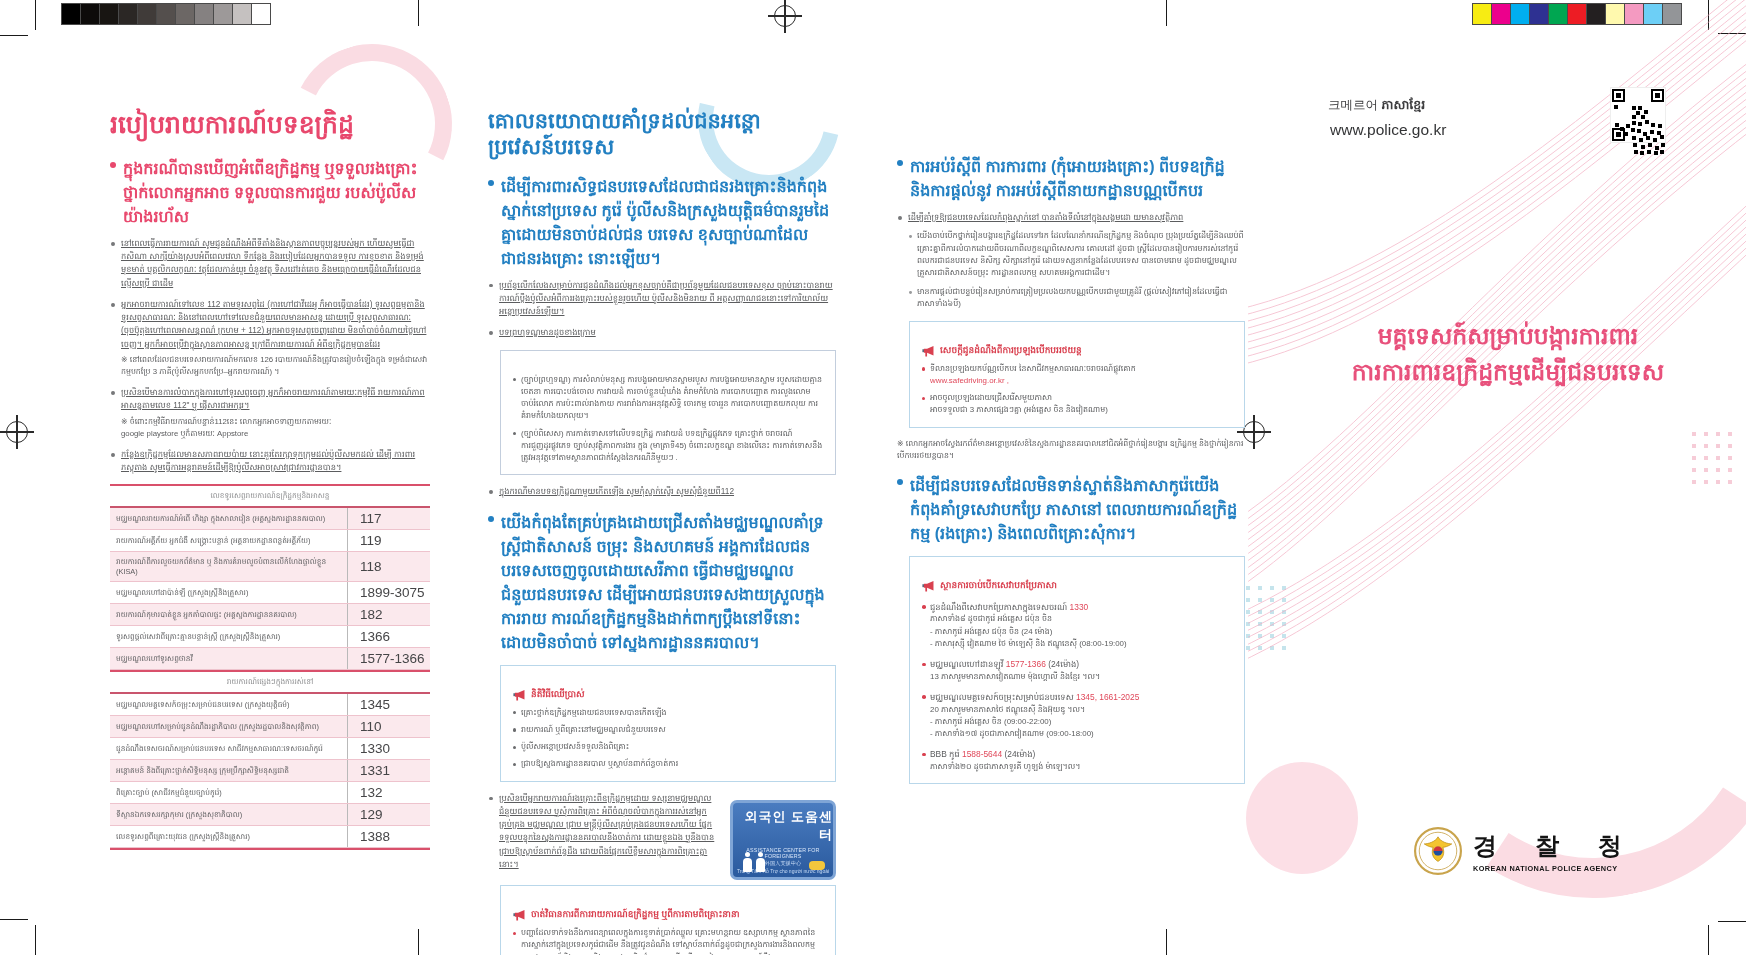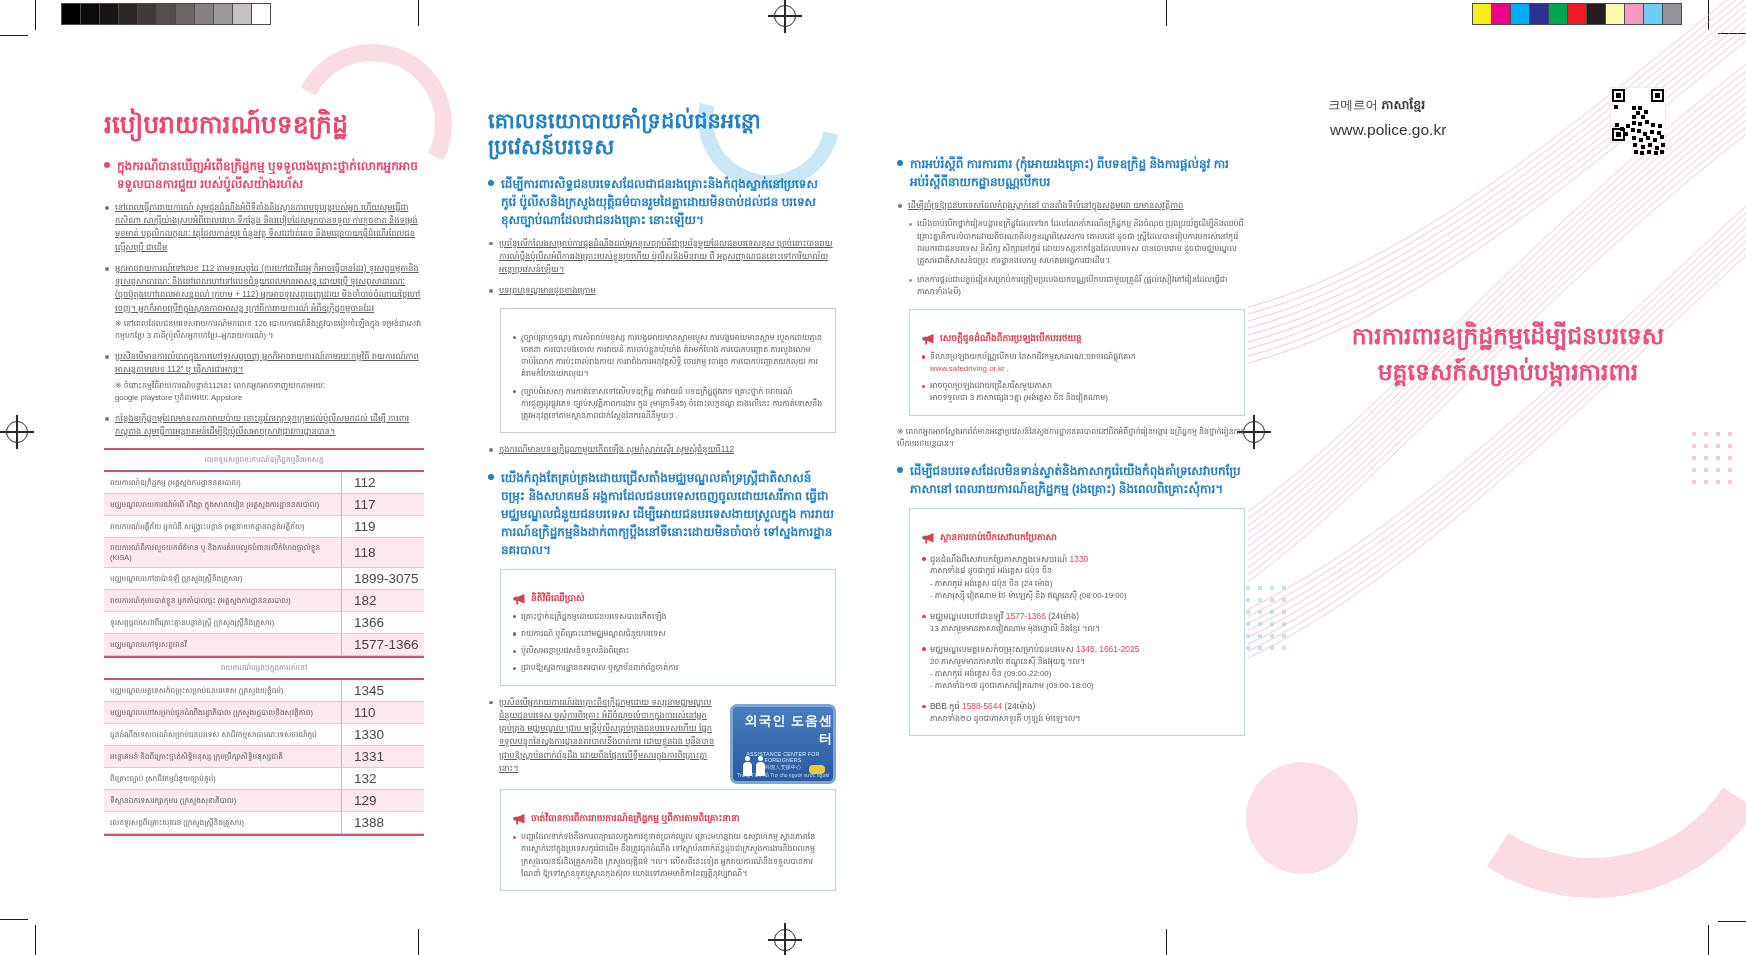--- a/index.html
+++ b/index.html
@@ -15,21 +15,21 @@
   .reg::after{content:"";position:absolute;top:50%;left:-7px;right:-7px;height:1.2px;margin-top:-.6px;background:#2a2a2a;}
   
   .cres{position:absolute;border-radius:50%;}
   .tri{position:absolute;width:0;height:0;border-left:9px solid transparent;border-right:9px solid transparent;border-top:13px solid #8ccfe5;}
   .dots{position:absolute;display:grid;gap:8px;}
   .dots i{width:4px;height:4px;display:block;}
   
   .panel{position:absolute;top:0;}
   .h-pink{color:#e8486d;font-weight:bold;font-size:25px;line-height:1.15;}
   .h-blue{color:#2380c2;font-weight:bold;font-size:21px;line-height:1.25;}
-  .lead{position:relative;padding-left:13px;font-weight:bold;font-size:12px;line-height:1.5;}
+  .lead{position:relative;padding-left:13px;font-weight:bold;font-size:16px;line-height:1.5;}
   .lead.pink{color:#e8486d;}
   .lead.blue{color:#2380c2;}
   .lead::before{content:"";position:absolute;left:0;top:5px;width:6px;height:6px;border-radius:50%;}
   .lead.pink::before{background:#e8486d;}
   .lead.blue::before{background:#2380c2;}
   .bul{position:relative;padding-left:11px;font-size:8.3px;line-height:1.6;color:#5b5c5e;margin-top:8px;text-decoration:underline;}
   .bul::before{content:"";position:absolute;left:1px;top:5px;width:3.8px;height:3.8px;border-radius:50%;background:#77787a;}
   .sub{position:relative;padding-left:9px;font-size:8px;line-height:1.55;color:#5b5c5e;margin-top:6px;}
   .sub::before{content:"";position:absolute;left:1px;top:5px;width:2.8px;height:2.8px;border-radius:50%;background:#9a9b9d;}
   .note{font-size:7.8px;line-height:1.55;color:#5b5c5e;padding-left:11px;margin-top:3px;}
@@ -220,38 +220,34 @@
         <use href="#wv2" transform="translate(0,7)"></use>
         <use href="#wv2" transform="translate(0,14)"></use>
       <use href="#wv2" transform="translate(0,21)"></use>
         <use href="#wv2" transform="translate(0,28)"></use>
         <use href="#wv2" transform="translate(0,35)"></use>
       <use href="#wv2" transform="translate(0,42)"></use>
         <use href="#wv2" transform="translate(0,49)"></use>
     </g>
   </svg>
 
-  <div class="panel" style="left:104px;width:320px">
+  <div class="panel" style="left:110px;width:320px">
     <div class="h-pink" style="margin-top:110px">របៀបរាយការណ៍បទឧក្រិដ្ឋ</div>
     <div class="lead pink" style="margin-top:18px">ក្នុងករណីបានឃើញអំពើឧក្រិដ្ឋកម្ម ឬទទួលរងគ្រោះថ្នាក់លោកអ្នកអាច ទទួលបានការជួយ របស់ប៉ូលីសយ៉ាងរហ័ស</div>
     <div class="bul">នៅពេលធ្វើការរាយការណ៍ សូមជូនដំណឹងអំពីទីតាំងនិងស្ថានភាពបច្ចុប្បន្នរបស់អ្នក ហើយសូមធ្វើជាកសិណា សាក្សីយ៉ាងស្របអំពីពេលវេលា ទីកន្លែង និងរបៀបដែលអ្នកបានទទួល ការខូចខាត និងទម្រង់មុខមាត់ បុគ្គលិកលក្ខណៈ វត្ថុដែលកាន់យួរ ចំនួនវត្ថុ ទិសដៅរត់គេច និងមធ្យោបាយធ្វើដំណើរដែលជនល្មើសប្រើ ជាដើម</div>
     <div class="bul">អ្នកអាចរាយការណ៍ទៅលេខ 112 តាមទូរសព្ទដៃ (ការហៅជាវីដេអូ ក៏អាចធ្វើបានដែរ) ទូរសព្ទធម្មតានិងទូរសព្ទសាធារណៈ និងនៅពេលហៅទៅលេខជំនួយពេលមានអាសន្ន ដោយប្រើ ទូរសព្ទសាធារណៈ (ចុចប៊ូតុងហៅពេលអាសន្នពណ៌ ក្រហម + 112) អ្នកអាចទូរសព្ទចេញដោយ មិនចាំបាច់ចំណាយថ្លៃហៅចេញ។ អ្នកក៏អាចប្រើវាក្នុងស្ថានភាពអាសន្ន ក្រៅពីការរាយការណ៍ អំពីឧក្រិដ្ឋកម្មបានដែរ</div>
     <div class="note">※ នៅពេលដែលជនបរទេសរាយការណ៍មកលេខ 126 របាយការណ៍នឹងត្រូវបានរៀបចំឡើងក្នុង ទម្រង់ជាសេវាកម្មបកប្រែ 3 ភាគី(ប៉ូលីសអ្នកបកប្រែ–អ្នករាយការណ៍) ។</div>
     <div class="bul">ប្រសិនបើមានការលំបាកក្នុងការហៅទូរសព្ទចេញ អ្នកក៏អាចរាយការណ៍តាមរយៈកម្មវិធី រាយការណ៍ភាពអាសន្នតាមលេខ 112" ឬ ផ្ញើសារជាអក្សរ។</div>
     <div class="note">※ ចំពោះកម្មវិធីរាយការណ៍បន្ទាន់112នេះ លោកអ្នកអាចទាញយកតាមរយៈ</div>
     <div class="note" style="margin-top:0">google playstore ឬក៏តាមរយៈ Appstore</div>
     <div class="bul">កន្លែងឧក្រិដ្ឋកម្មដែលមានសភាពរាយប៉ាយ នោះគួរតែរក្សាទុកក្រុមដល់ប៉ូលីសមកដល់ ដើម្បី ការពារភស្តុតាង សូមធ្វើការអន្តរាគមន៍ដើម្បីឱ្យប៉ូលីសអាចស្រាវជ្រាវការដ្ឋានបាន។</div>
 
 
     <div class="ptable">
       <div class="thead">លេខទូរសេព្ទរាយការណ៍ឧក្រិដ្ឋកម្មនិងអាសន្ន</div>
-      <div class="trow">
-          <div class="tlabel">រាយការណ៍ឧក្រិដ្ឋកម្ម (អគ្គស្នងការដ្ឋាននគរបាល)</div>
-          <div class="tnum">112</div>
-        </div>
       <div class="trow alt">
           <div class="tlabel">មជ្ឈមណ្ឌលរាយការណ៍អំពើ ហិង្សា ក្នុងសាលារៀន (អគ្គស្នងការដ្ឋាននគរបាល)</div>
           <div class="tnum">117</div>
         </div>
       <div class="trow">
           <div class="tlabel">រាយការណ៍អគ្គីភ័យ អ្នកជំងឺ សង្គ្រោះបន្ទាន់ (អគ្គនាយកដ្ឋានពន្លត់អគ្គីភ័យ)</div>
           <div class="tnum">119</div>
         </div>
       <div class="trow alt" style="min-height:29px">
           <div class="tlabel">រាយការណ៍ពីការលួចយកព័ត៌មាន ឬ និងការគំរាមលួចបំពានលើកំហែងផ្ទាល់ខ្លួន (KISA)</div>
@@ -417,18 +413,32 @@
   <div class="siteurl">www.police.go.kr</div>
 
   <div class="qr">
     <span class="f" style="left:1px;top:1px"></span>
     <span class="f" style="right:1px;top:1px"></span>
     <span class="f" style="left:1px;bottom:1px"></span>
     <span class="m" style="left:3px;top:17px"></span>
   </div>
 
   <div class="cover-title">
+    <div>មគ្គទេសក៍សម្រាប់បង្ការការពារ</div>
     <div>ការការពារឧក្រិដ្ឋកម្មដើម្បីជនបរទេស</div>
-    <div>មគ្គទេសក៍សម្រាប់បង្ការការពារ</div>
-  </div>
-
+  </div>
+
+  <div class="agency">
+    <svg width="50" height="50" viewBox="0 0 60 60">
+      <circle cx="30" cy="30" r="27.5" fill="#ffffff" stroke="#c9a44c" stroke-width="2.6"></circle>
+      <circle cx="30" cy="30" r="22.5" fill="none" stroke="#c9a44c" stroke-width="1"></circle>
+      <path d="M30 13c-3 6-12 8.5-16.5 8.5 4.2 3 8.4 4 10.6 4-2.2 6.5-1 13 5.9 17 6.9-4 8.1-10.5 5.9-17 2.2 0 6.4-1 10.6-4C42 21.5 33 19 30 13z" fill="#f4c430" stroke="#b8860b" stroke-width="0.8"></path>
+      <circle cx="30" cy="30" r="5.4" fill="#ffffff" stroke="#b8860b" stroke-width="0.8"></circle>
+      <path d="M24.6 30a5.4 5.4 0 0 1 10.8 0z" fill="#d0343c"></path>
+      <path d="M35.4 30a5.4 5.4 0 0 1-10.8 0z" fill="#1e4f9e"></path>
+    </svg>
+    <div>
+      <div class="ktxt">경 찰 청</div>
+      <div class="etxt">KOREAN NATIONAL POLICE AGENCY</div>
+    </div>
+  </div>
 
 </div>
 
 </body></html>

